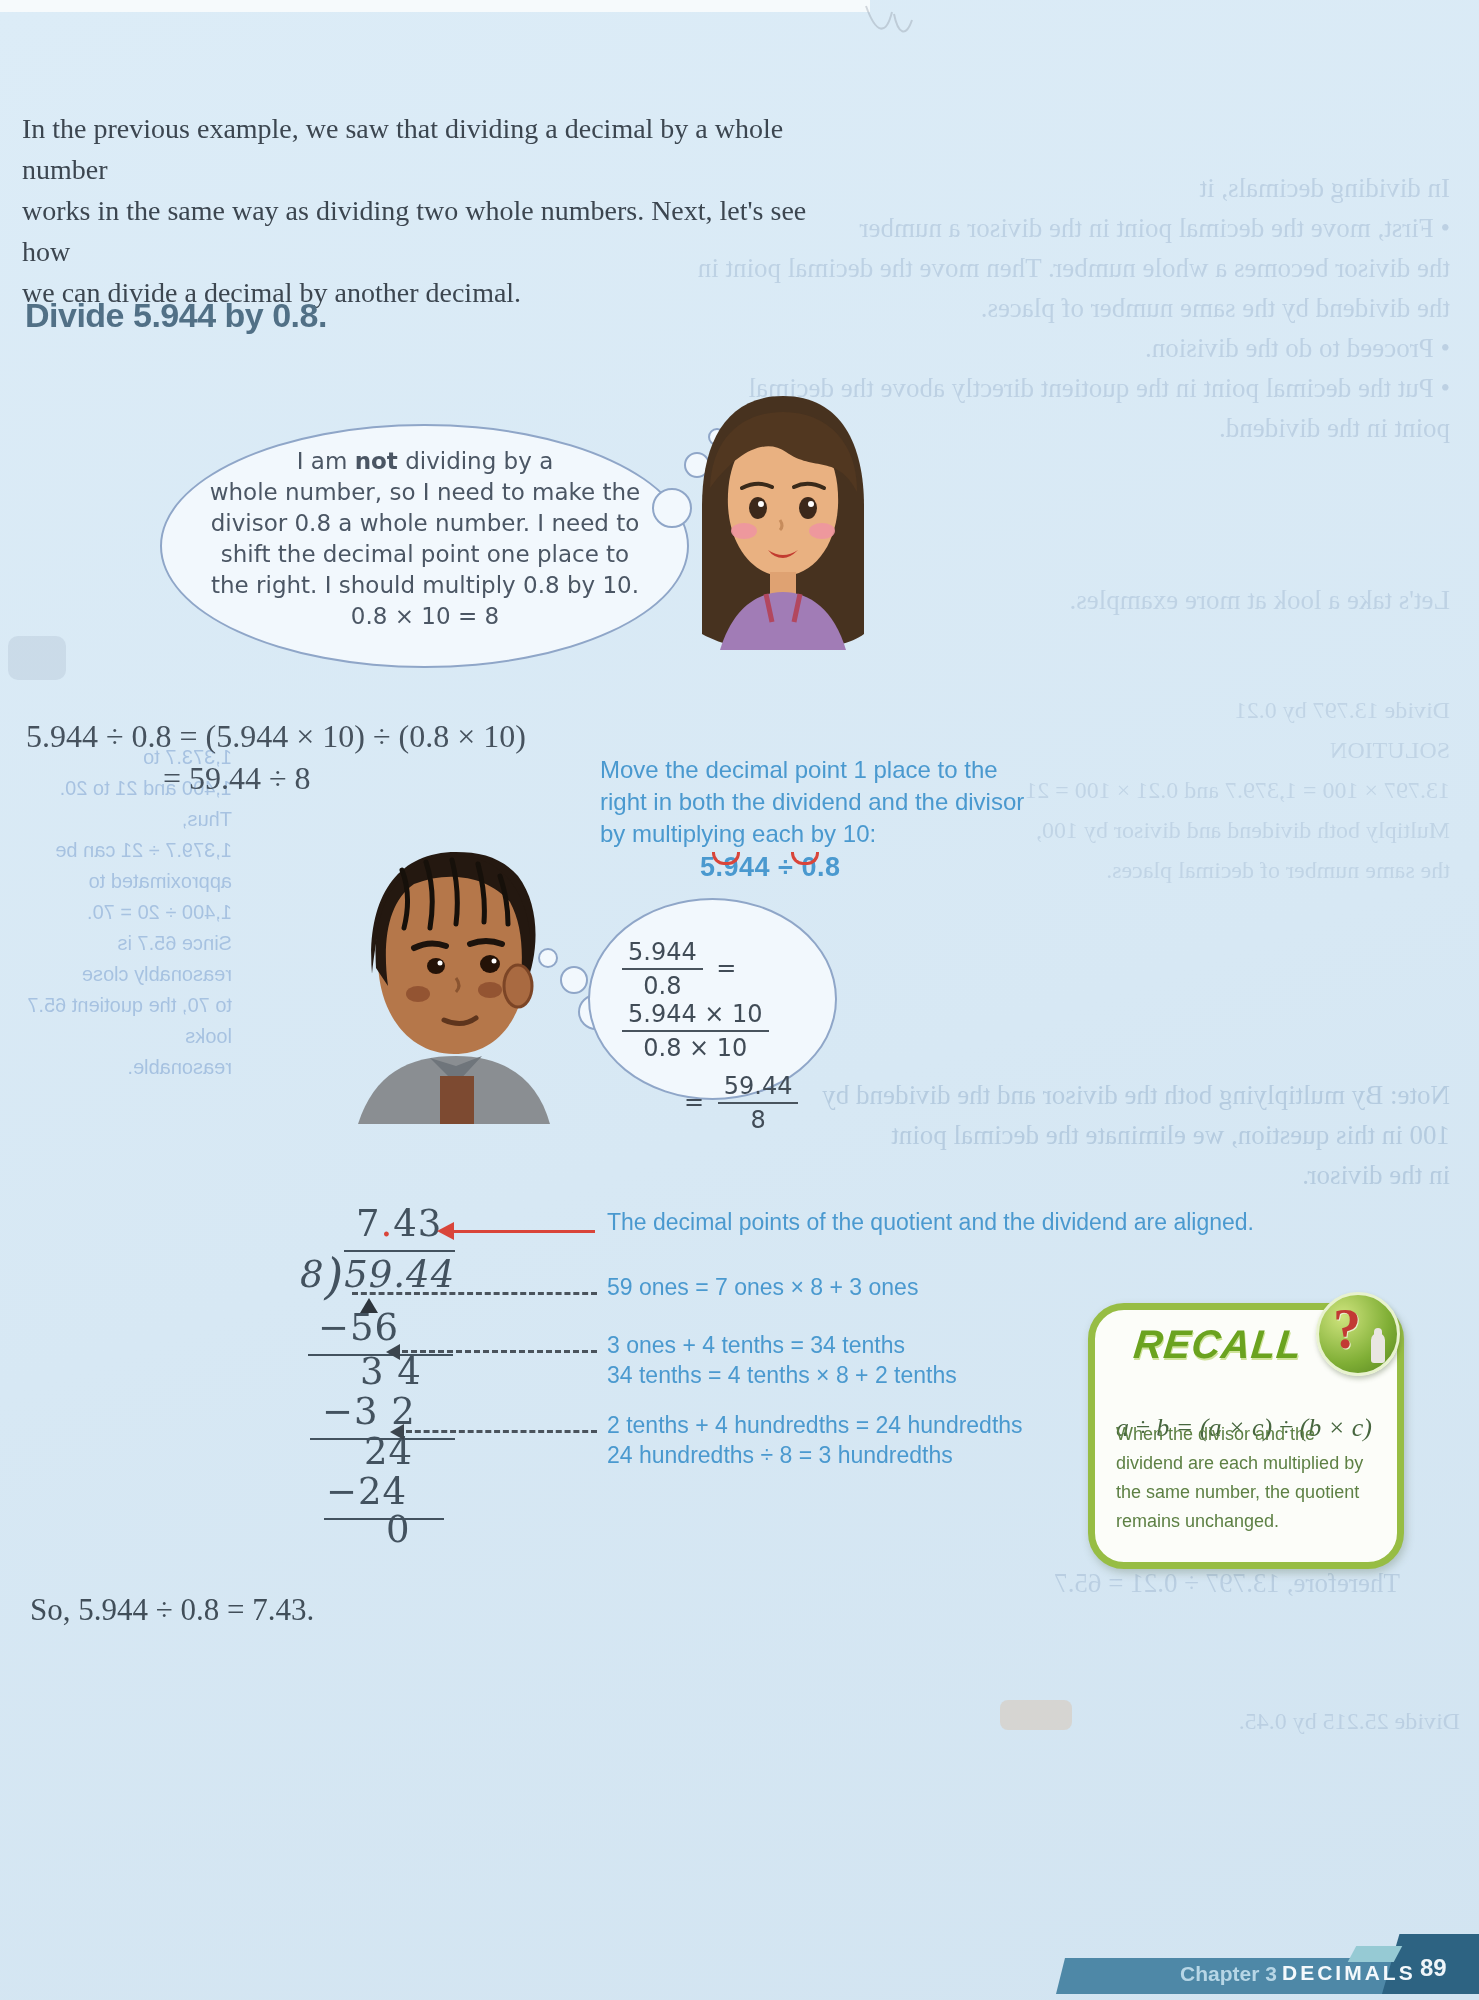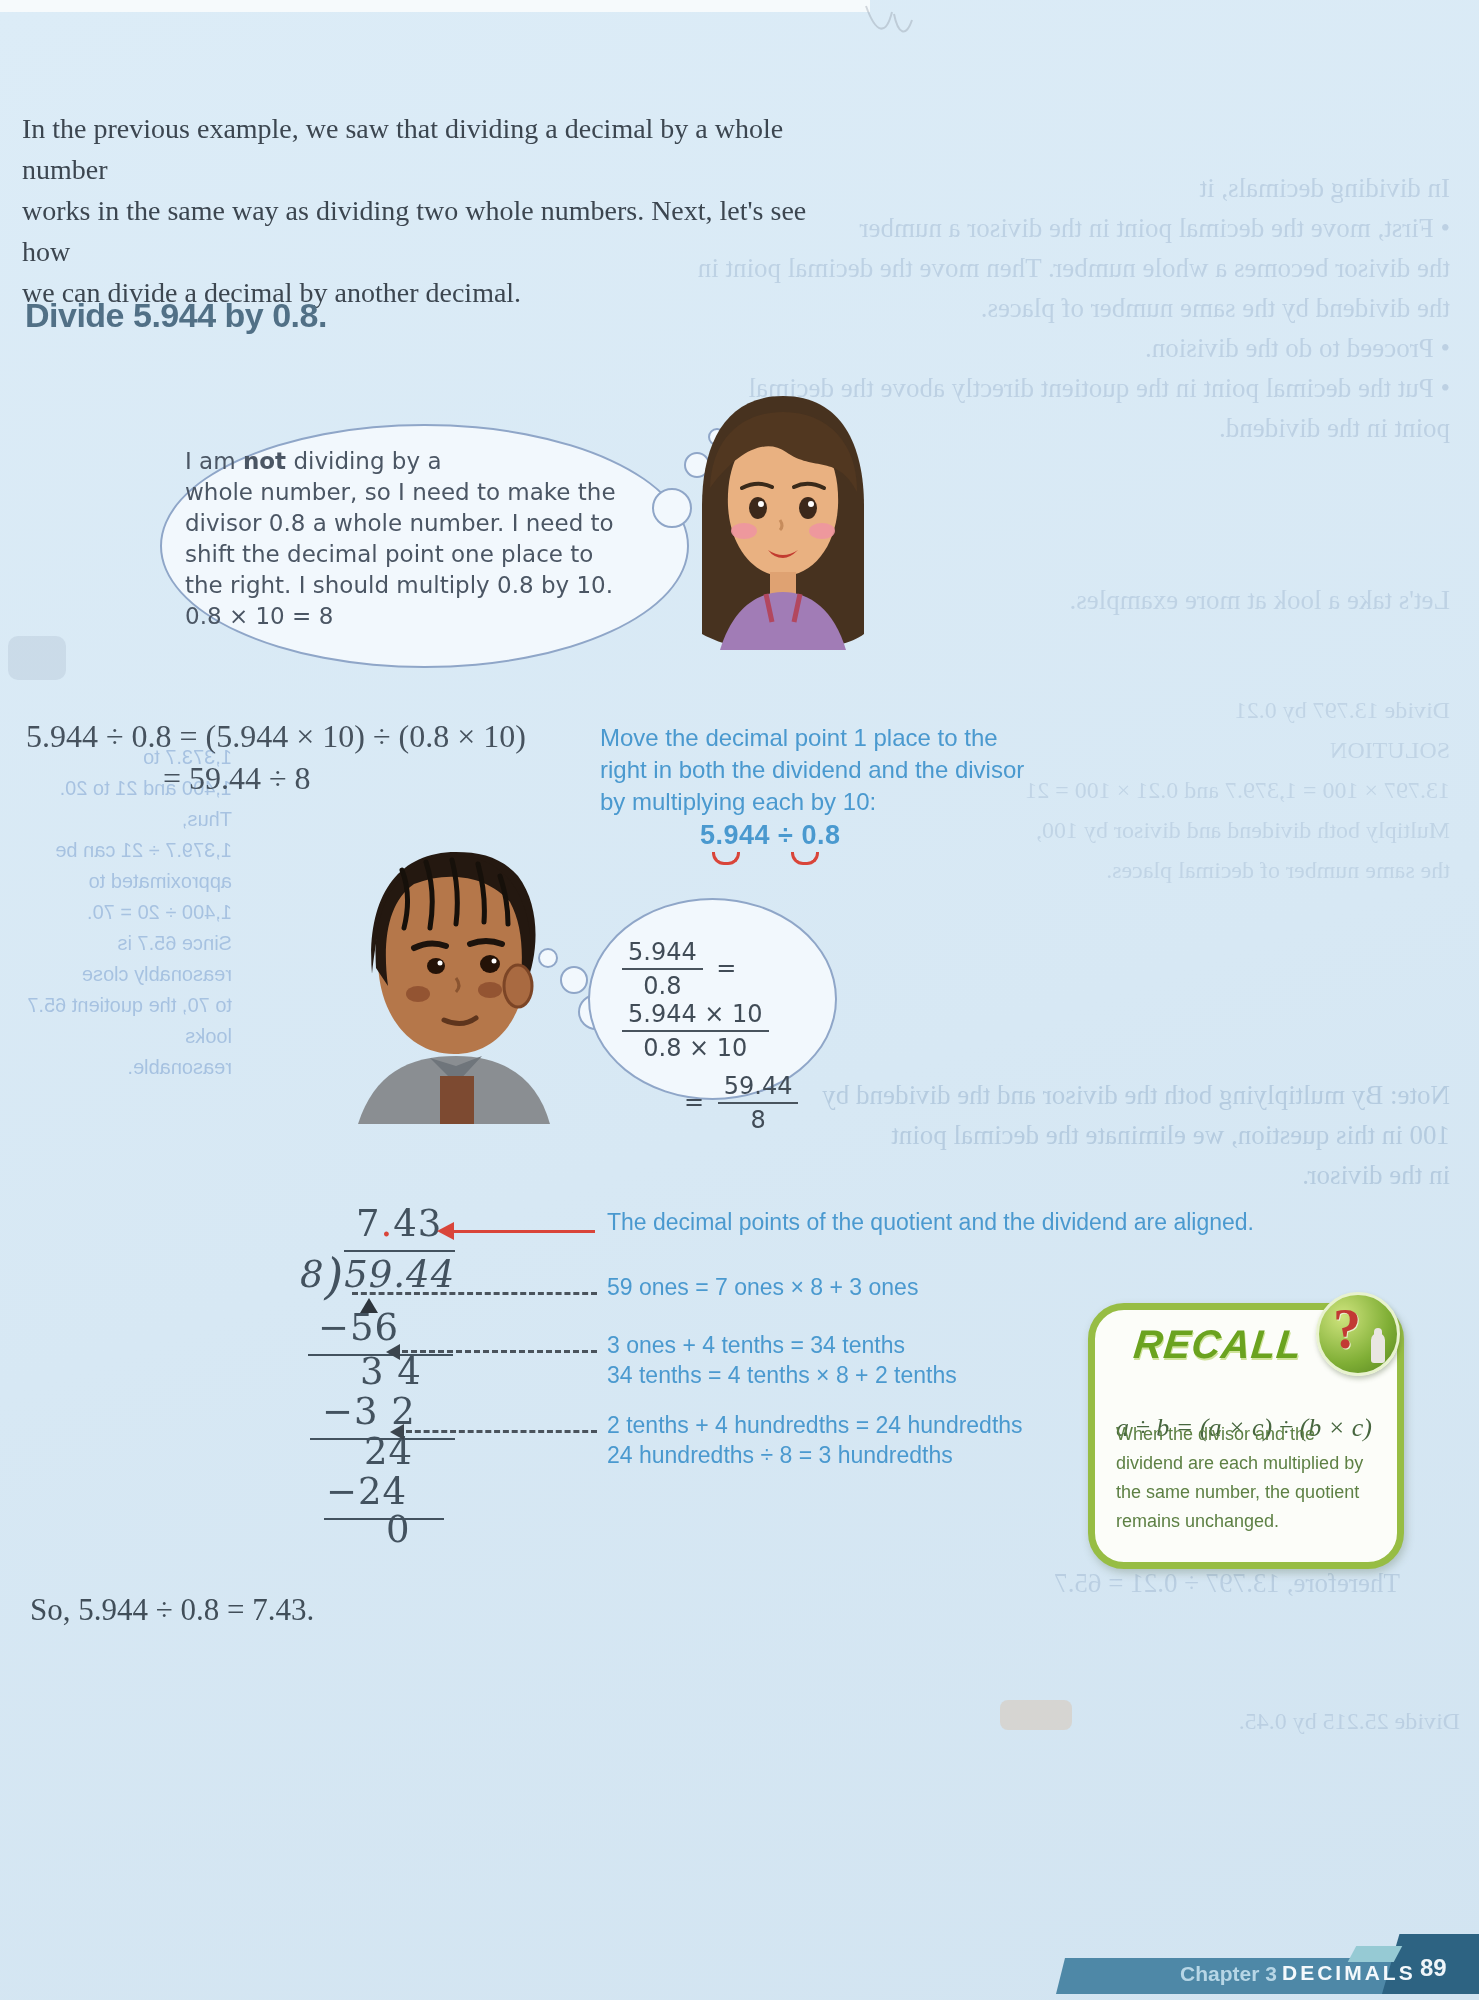--- a/index.html
+++ b/index.html
@@ -16,27 +16,27 @@
   .g-bottom1{left:880px;top:1568px;width:520px;font-size:27px;color:#7e9abc;opacity:.30;}
   .g-bottom2{left:1040px;top:1708px;width:420px;font-size:24px;color:#7e9abc;opacity:.28;}
   .g-blob1{left:8px;top:636px;width:58px;height:44px;border-radius:10px;background:#aebfd2;opacity:.35;}
   .g-blob2{left:1000px;top:1700px;width:72px;height:30px;border-radius:8px;background:#d9b089;opacity:.30;}
   
   .intro{left:22px;top:108px;width:830px;font-size:28px;line-height:41px;color:#3c4650;white-space:pre-line;}
   .heading{left:25px;top:296px;font-family:"Liberation Sans",sans-serif;font-weight:bold;font-size:34px;color:#517086;letter-spacing:-0.5px;}
   
   .bubble{background:#f2f8fd;border:2.5px solid #8fa6c8;border-radius:50%;}
   .gb{left:160px;top:424px;width:525px;height:240px;}
-  .gb-text{left:185px;top:446px;width:480px;text-align:left;font-family:"DejaVu Sans",sans-serif;font-size:23px;line-height:31px;color:#4b5664;}
+  .gb-text{left:185px;top:446px;width:480px;text-align:center;font-family:"DejaVu Sans",sans-serif;font-size:23px;line-height:31px;color:#4b5664;}
   .tailc{background:#f2f8fd;border:2px solid #8fa6c8;border-radius:50%;}
   
   .eq1{left:26px;top:718px;font-size:32px;color:#46525e;}
   .eq2{left:163px;top:760px;font-size:32px;color:#46525e;}
   
-  .blue{font-family:"Liberation Sans",sans-serif;color:#4a99cf;}
+  .blue{font-family:"Liberation Sans",sans-serif;color:#4a99cf;margin-top:32px;}
   .mnote{left:600px;top:722px;width:440px;font-size:24px;line-height:32px;white-space:pre-line;}
   .mexpr{left:700px;top:820px;font-size:27px;font-weight:bold;letter-spacing:.5px;}
   .hook{width:22px;height:10px;border:3px solid #d9453a;border-top:none;border-radius:0 0 12px 12px;}
   
   .bb{left:588px;top:898px;width:245px;height:198px;}
   .bmath{font-family:"DejaVu Sans",sans-serif;color:#414c57;font-size:24px;}
   .frac{display:inline-block;text-align:center;vertical-align:middle;}
   .frac .num{display:block;padding:0 6px 2px;border-bottom:2.5px solid #49545e;text-align:center;}
   .frac .den{display:block;padding-top:2px;}
   

